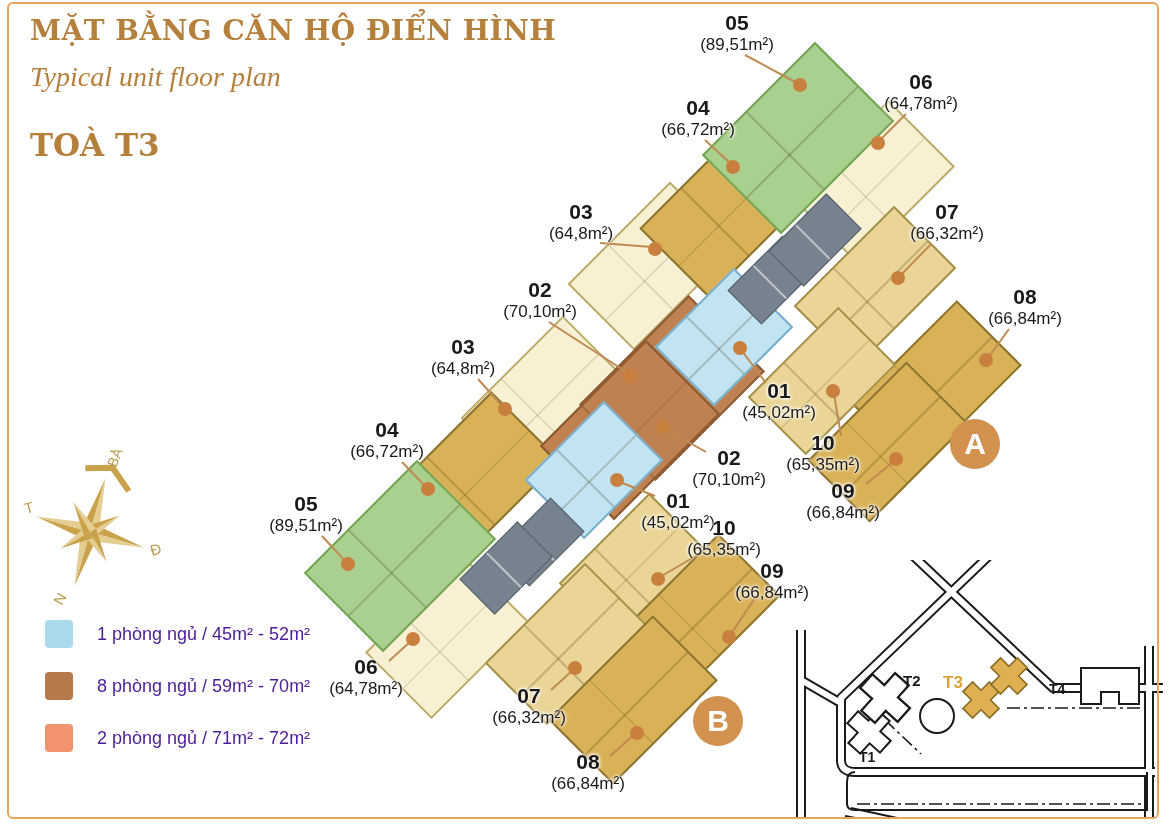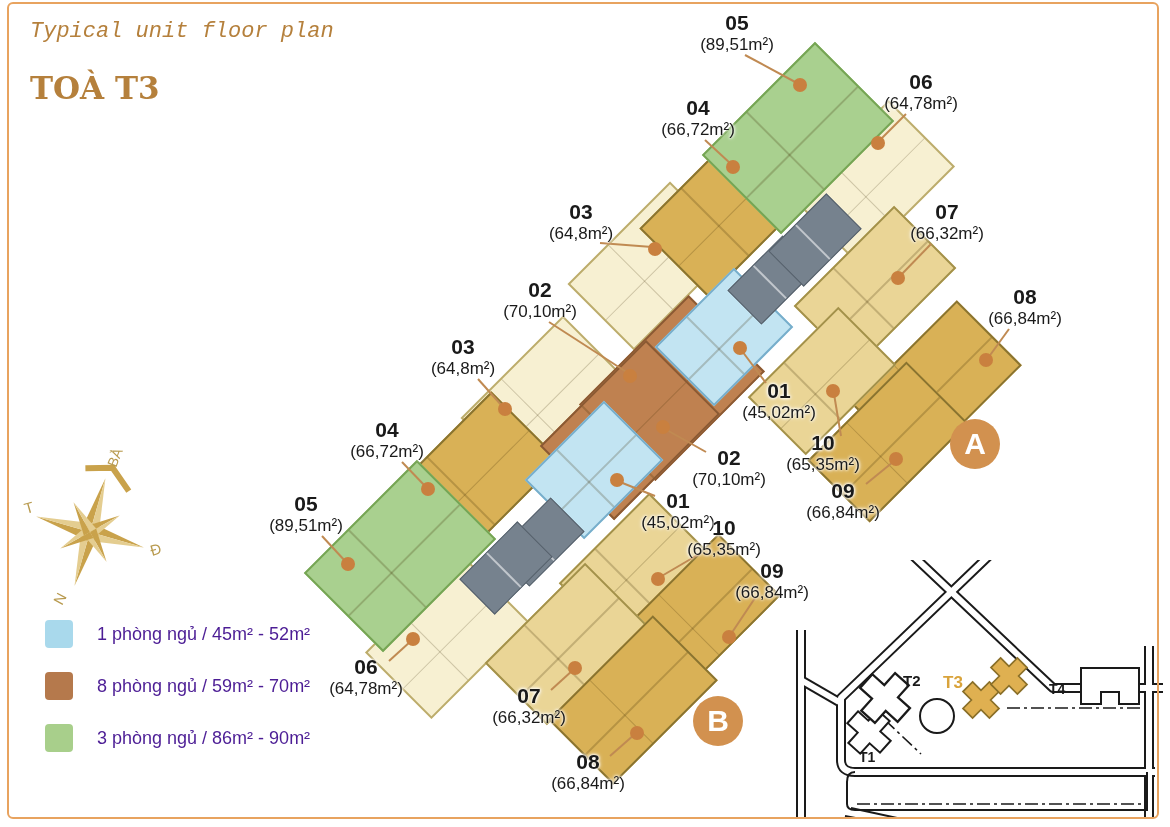--- a/index.html
+++ b/index.html
@@ -3,22 +3,22 @@
 <meta charset="utf-8">
 <style>
   html,body{margin:0;padding:0;background:#fff;}
   body{width:1170px;height:827px;position:relative;overflow:hidden;
        font-family:"Liberation Sans","DejaVu Sans",sans-serif;color:#1a1a1a;}
   .frame{position:absolute;left:7px;top:2px;right:11px;bottom:8px;
          border:2px solid #E8A35F;border-radius:6px;pointer-events:none;z-index:40;}
   
   .header{position:absolute;left:30px;top:14px;z-index:10;color:#B5803C;}
   .title-vi{font-family:"DejaVu Serif","Liberation Serif",serif;font-weight:bold;font-size:28px;letter-spacing:.5px;}
-  .title-en{font-family:Liberation Mono, monospace;font-style:italic;font-size:22px;margin-top:5px;}
-  .tower-vi{font-family:"DejaVu Serif","Liberation Serif",serif;font-weight:bold;font-size:31px;margin-top:26px;}
+  .title-en{font-family:Liberation Serif, serif;font-style:italic;font-size:28px;margin-top:14px;}
+  .tower-vi{font-family:"DejaVu Serif","Liberation Serif",serif;font-weight:bold;font-size:31px;margin-top:34px;}
   .tower-en{font-family:"DejaVu Serif","Liberation Serif",serif;font-style:italic;font-size:22px;margin-top:2px;}
   
   .legend{position:absolute;left:45px;top:620px;z-index:10;}
   .legend-row{display:flex;align-items:center;height:28px;margin-bottom:24px;}
   .swatch{width:28px;height:28px;border-radius:4px;margin-right:24px;flex:0 0 28px;}
   .legend-label{font-size:18px;color:#4c1d95;white-space:nowrap;}
   
   #plan{position:absolute;inset:0;z-index:5;padding-left:48px;}
   .unit{position:absolute;box-sizing:border-box;border:2px solid;transform:translate(-50%,-50%) rotate(-45deg);}
   .unit::before{content:"";position:absolute;top:0;bottom:0;left:38%;width:1.5px;background:rgba(60,40,0,.22);}
@@ -46,20 +46,21 @@
   
   #compass{position:absolute;left:18px;top:450px;z-index:10;}
   #sitemap{position:absolute;left:795px;top:560px;z-index:6;}
 </style>
 </head>
 <body>
 
 <div class="frame"></div>
 
 <div class="header">
+  <div class="title-vi">MẶT BẰNG CĂN HỘ ĐIỂN HÌNH</div>
   <div class="title-en">Typical unit floor plan</div>
   <div class="tower-vi">TOÀ T3</div>
 </div>
 
 <svg id="compass" width="160" height="170" viewBox="0 0 160 170">
   <g transform="translate(72,82) rotate(16)">
     <g>
 
       <polygon points="0,-56 -9,0 0,0" fill="#C9A24B"></polygon>
         <polygon points="0,-56 9,0 0,0" fill="#E4CD90"></polygon>
@@ -93,22 +94,22 @@
 <div class="legend" id="legend">
     <div class="legend-row">
       <div class="swatch" style="background: rgb(169, 217, 236);"></div>
       <div class="legend-label">1 phòng ngủ / 45m² - 52m²</div>
     </div>
     <div class="legend-row">
       <div class="swatch" style="background: rgb(181, 121, 76);"></div>
       <div class="legend-label">8 phòng ngủ / 59m² - 70m²</div>
     </div>
     <div class="legend-row">
-      <div class="swatch" style="background: rgb(168, 207, 139);"></div>
-      <div class="legend-label">3 phòng ngủ / 86m² - 90m²</div>
+      <div class="swatch" style="background: rgb(242, 146, 110);"></div>
+      <div class="legend-label">2 phòng ngủ / 71m² - 72m²</div>
     </div>
   </div>
 
 <div id="plan">
   <svg id="leaders" width="1170" height="827">
       <line x1="745" y1="55" x2="797" y2="83" stroke="#C08A52" stroke-width="2"></line>
       <line x1="705" y1="140" x2="731" y2="164" stroke="#C08A52" stroke-width="2"></line>
       <line x1="906" y1="114" x2="879" y2="141" stroke="#C08A52" stroke-width="2"></line>
       <line x1="600" y1="243" x2="652" y2="247" stroke="#C08A52" stroke-width="2"></line>
       <line x1="549" y1="322" x2="628" y2="373" stroke="#C08A52" stroke-width="2"></line>

